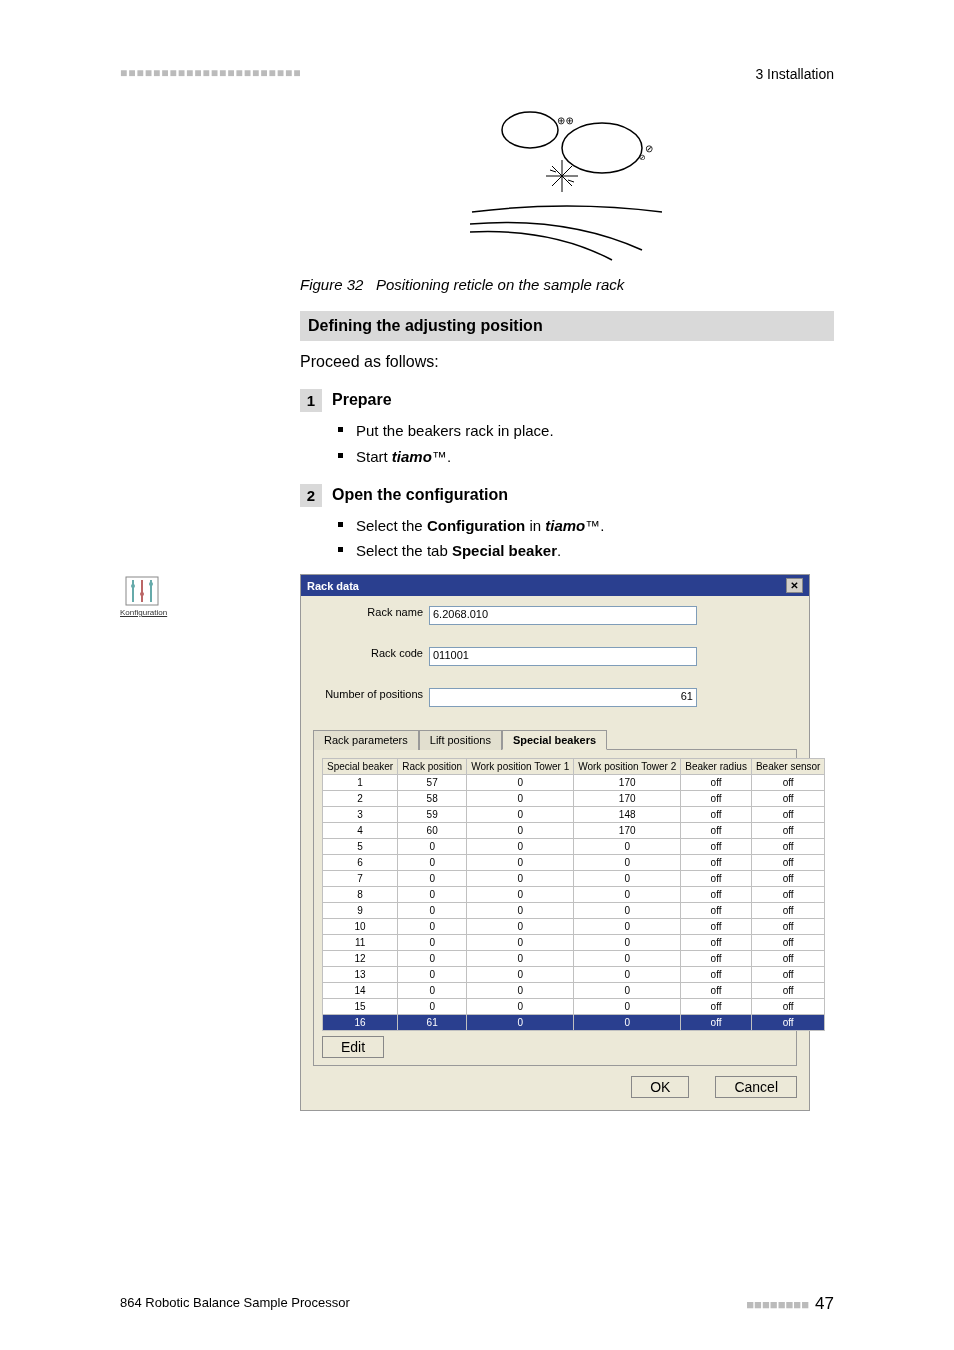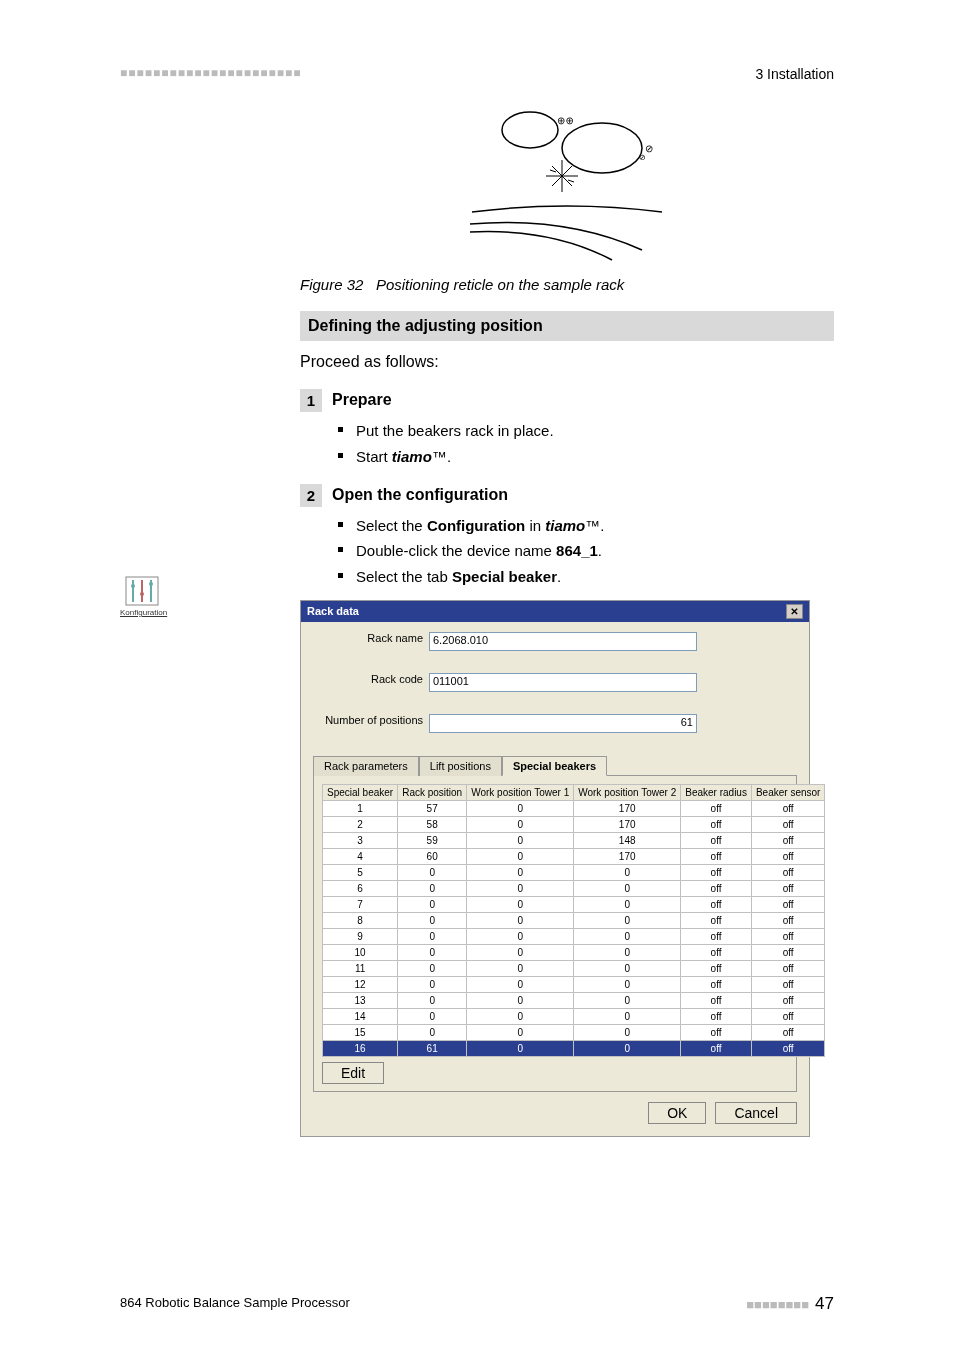--- a/index.html
+++ b/index.html
@@ -37,21 +37,21 @@
   .tab{border:1px solid #999;border-bottom:none;padding:3px 10px;background:#ece9d8;margin-right:0;font-size:11px}
   .tab.active{background:#ece9d8;font-weight:bold;border-bottom:1px solid #ece9d8;position:relative;z-index:2}
   .tab.inactive{background:#e2dfcf}
   .tabpane{border:1px solid #999;padding:8px 8px 10px 8px;background:#ece9d8}
   table.grid{width:100%;border-collapse:collapse;background:#fff;font-size:10px}
   table.grid th,table.grid td{border:1px solid #c0c0c0;padding:2px 4px;text-align:center;white-space:nowrap}
   table.grid th{background:#ece9d8;font-weight:normal}
   table.grid tr.sel td{background:#2a3f8f;color:#fff}
   .btn{background:#ece9d8;border:1px solid #888;padding:2px 18px;font-size:14px;cursor:default}
   .btn-row{margin-top:8px}
-  .dlg-footer{display:flex;justify-content:flex-end;gap:9px;margin-top:10px}
+  .dlg-footer{display:flex;justify-content:flex-end;gap:26px;margin-top:10px}
   
   .pg-footer-left{position:absolute;bottom:40px;left:120px;font-size:13px}
   .pg-footer-right{position:absolute;bottom:36px;right:120px;font-size:13px;color:#bbb}
   .pg-footer-right .num{color:#000;font-weight:normal;font-size:17px;margin-left:6px}
 </style>
 </head>
 <body>
 
 <div class="page">
   <div class="hdr-left">■■■■■■■■■■■■■■■■■■■■■■</div>
@@ -96,21 +96,20 @@
       </ul>
     </div>
 
     <div class="step-row">
       <div class="step-num">2</div>
       <div class="step-title">Open the configuration</div>
     </div>
     <div class="step-body">
       <ul class="sq">
         <li><span>Select the </span><span class="bold">Configuration</span><span> in </span><span class="bolditalic">tiamo</span><span>™.</span></li>
-        <li><span>Double-click the device name </span><span class="bold">864_1</span><span>.</span></li>
         <li><span>Select the tab </span><span class="bold">Special beaker</span><span>.</span></li>
       </ul>
     </div>
 
     <div class="dialog">
       <div class="dlg-title">
         <span>Rack data</span>
         <span class="dlg-close">✕</span>
       </div>
       <div class="dlg-body">

